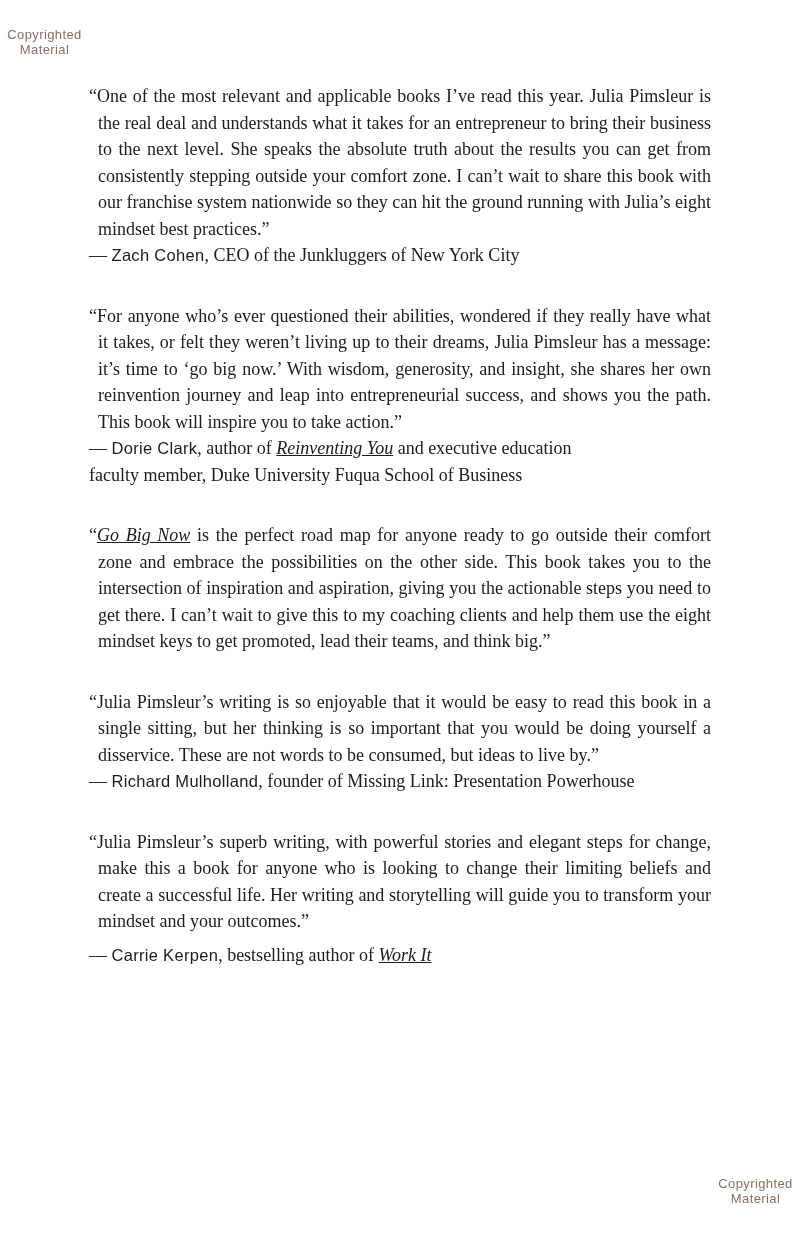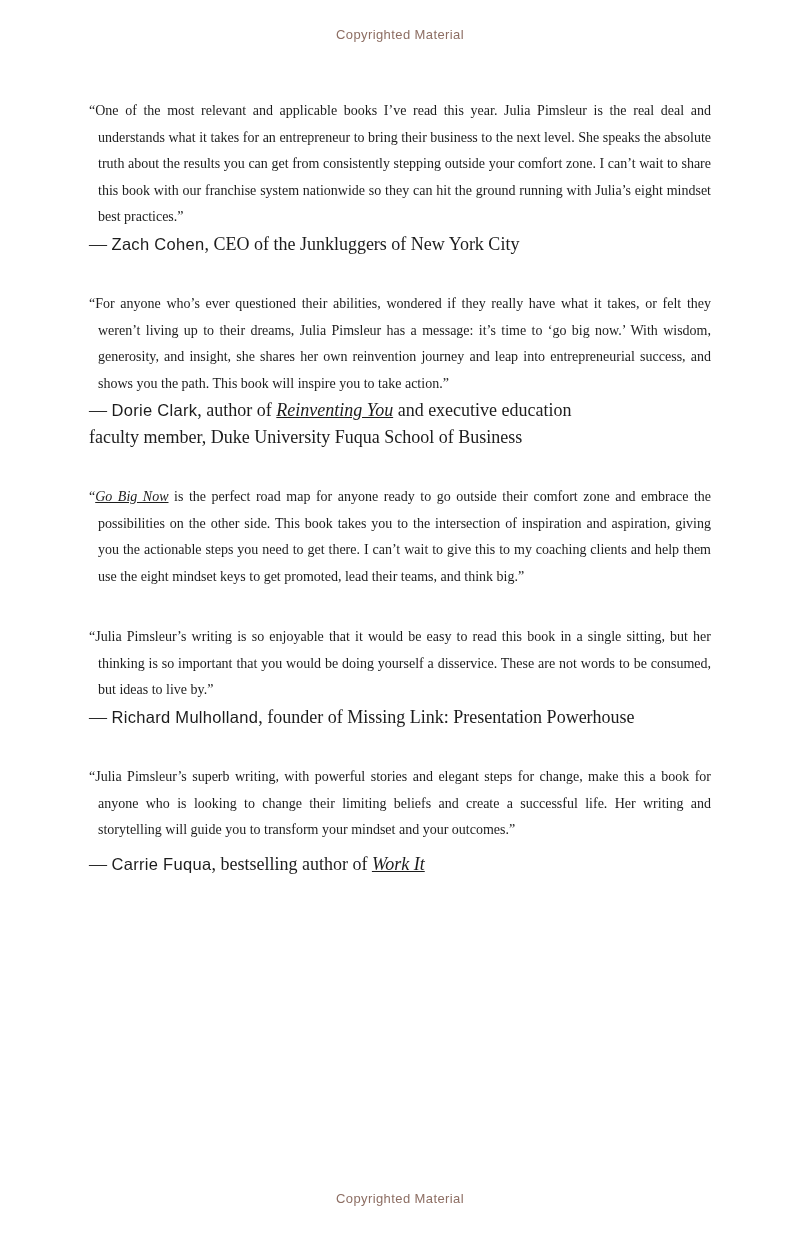--- a/index.html
+++ b/index.html
@@ -7,41 +7,41 @@
   body {
     width: 800px;
     font-family: "Liberation Serif", serif;
     color: #1c1c1c;
   }
   .book-page {
     width: 800px;
     min-height: 1236px;
     background: #ffffff;
     display: flex;
-    flex-direction: column;
+    flex-direction: row;
     padding: 27px 0 30px 0;
   }
   .copyright-notice {
     text-align: center;
     font-family: "Liberation Sans", sans-serif;
     font-size: 13px;
     letter-spacing: 0.4px;
     color: var(--accent, #8d6e63);
   }
   .content {
     width: 622px;
     margin: 56px auto 0 auto;
     flex: 0 0 auto;
   }
   .quote {
     margin-bottom: 34px;
   }
   .quote:last-child { margin-bottom: 0; }
   .quote-body {
-    font-size: 14px;
+    font-size: 18px;
     line-height: 26.5px;
     text-align: justify;
     text-justify: inter-word;
     padding-left: 9px;
     text-indent: -9px;
     hyphens: none;
   }
   .seg-italic { font-style: italic; text-decoration: underline; }
   .seg-name {
     font-family: "Liberation Sans", sans-serif;
@@ -98,21 +98,21 @@
   </div>
 
   <div class="quote">
     <p class="quote-body"><span class="seg-plain">“Julia Pimsleur’s superb writing, with powerful stories and elegant steps for change, make this a book for anyone who is looking to change their limiting beliefs and create a successful life. Her writing and storytelling will guide you to transform your mindset and your outcomes.”</span></p>
     <div class="attribution attr-inline">
         </div>
   </div>
 
   <div class="quote">
     <div class="attribution">
-          <div class="attr-line"><span class="seg-dash">— </span><span class="seg-name">Carrie Fuqua</span><span class="seg-plain">, bestselling author of </span><span class="seg-italic">Work It</span></div>
+          <div class="attr-line"><span class="seg-dash">— </span><span class="seg-name">Carrie Kerpen</span><span class="seg-plain">, bestselling author of </span><span class="seg-italic">Work It</span></div>
         </div>
   </div>
 </div>
 
   <div class="page-footer">
     <div class="copyright-notice">Copyrighted Material</div>
   </div>
 
 </div>
 

